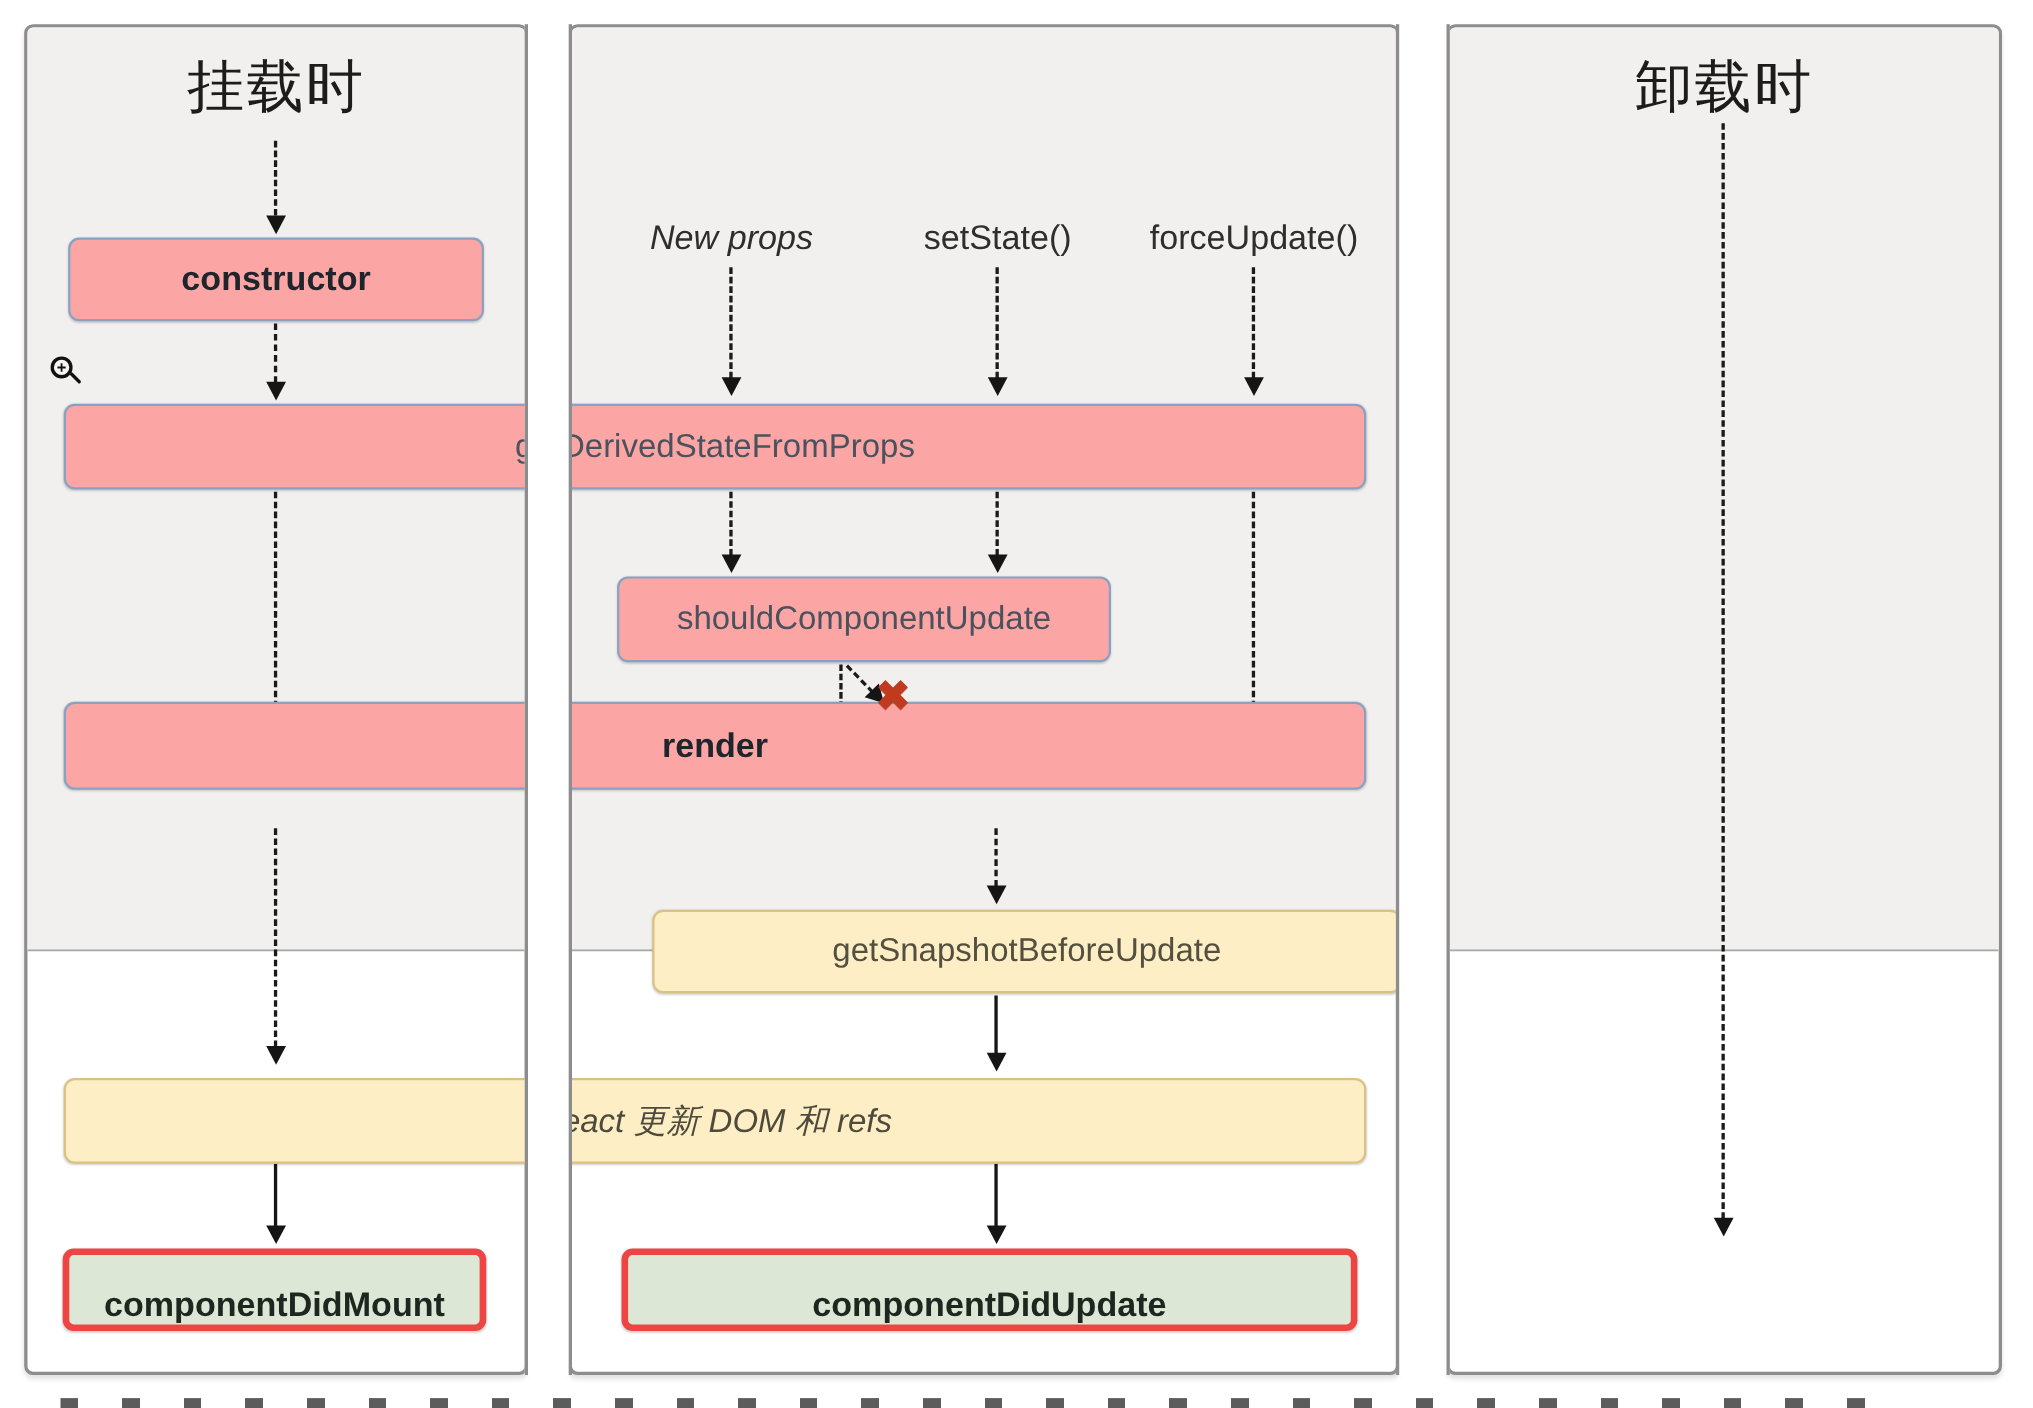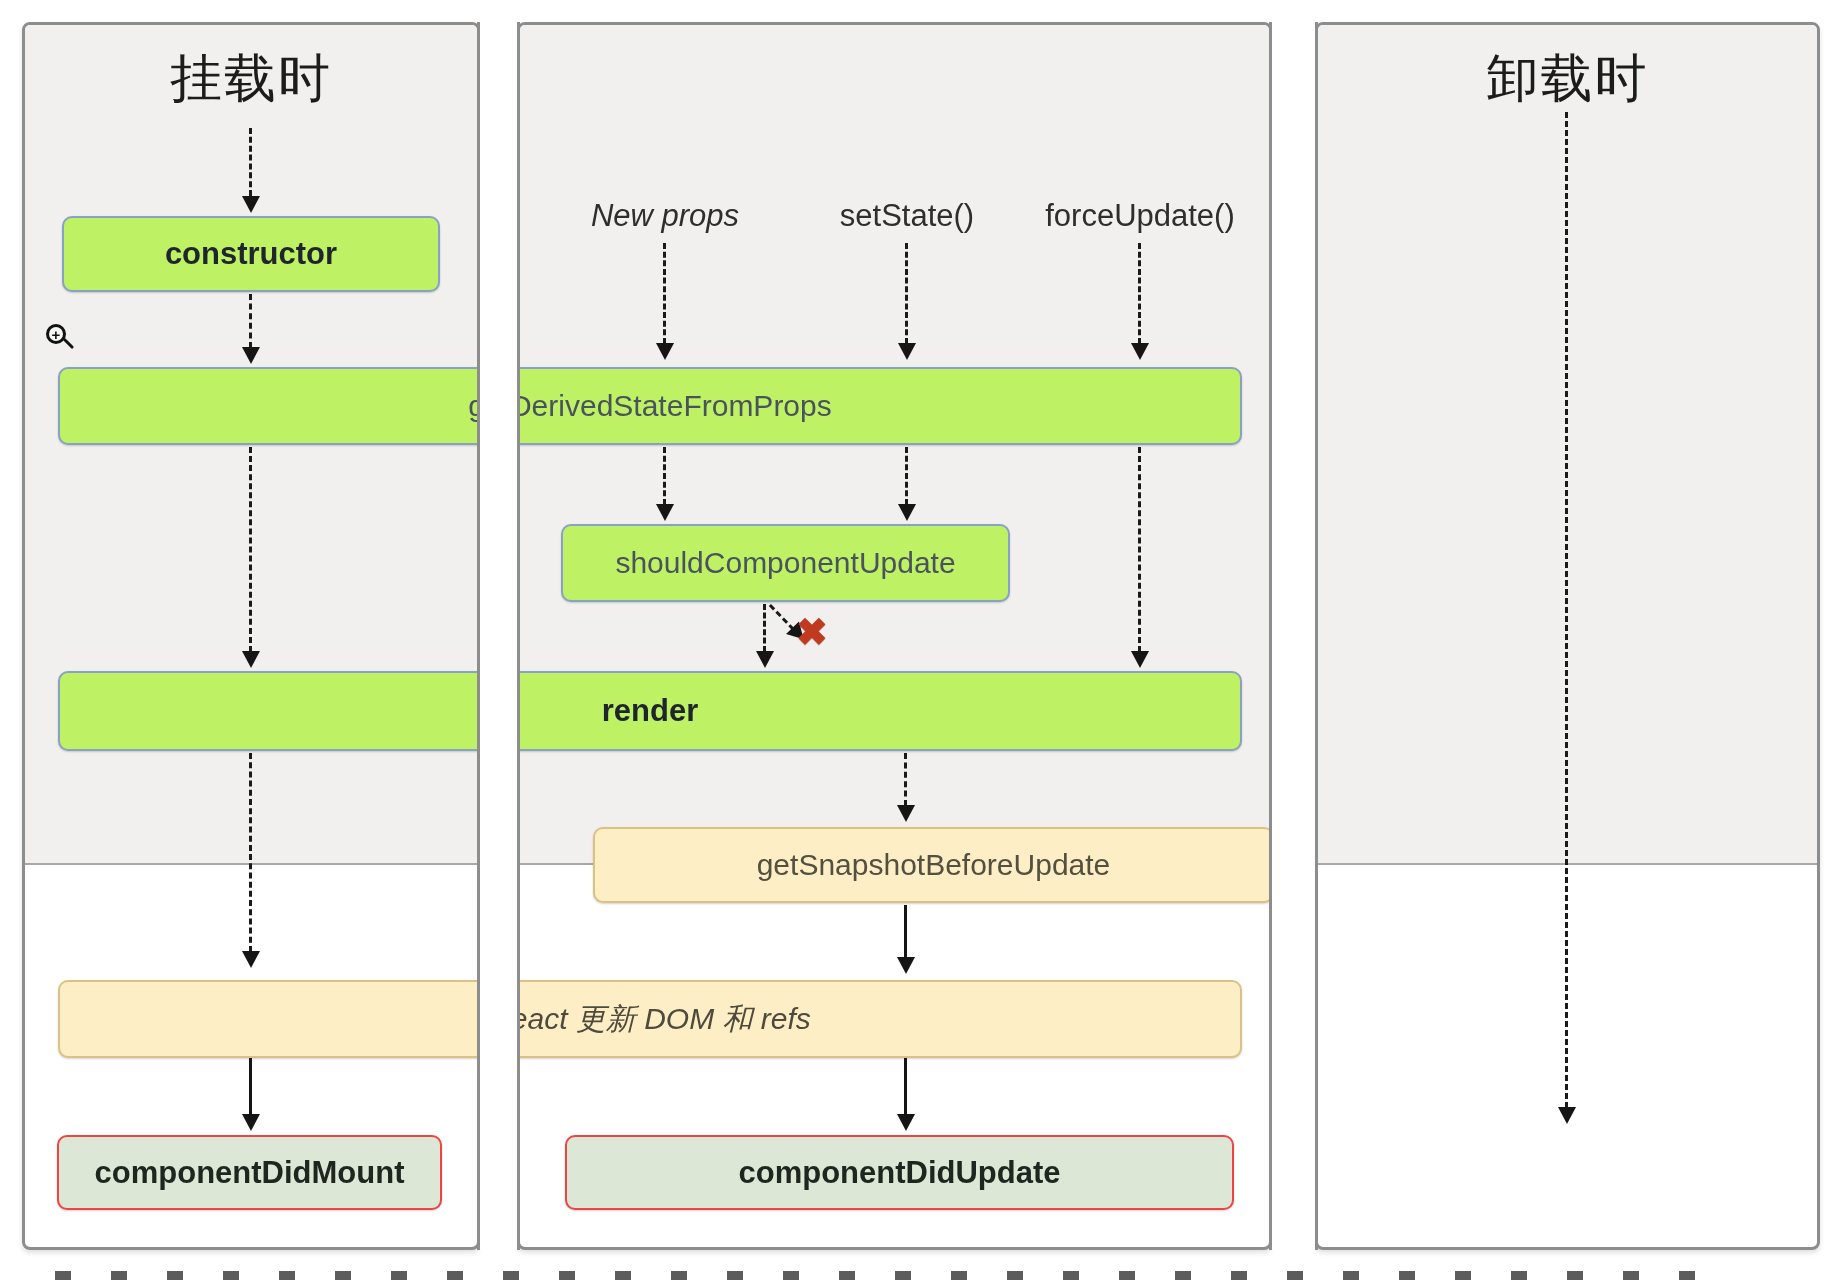--- a/index.html
+++ b/index.html
@@ -23,23 +23,23 @@
   }
   .trigger{
     position:absolute;width:220px;text-align:center;font-size:31px;color:#2e2e2e;z-index:3;
   }
   .italic{font-style:italic;}
   .box{
     position:absolute;box-sizing:border-box;border-radius:10px;z-index:4;
     display:flex;align-items:center;justify-content:center;
     box-shadow:0 1px 2px rgba(0,0,0,0.18);
   }
-  .blue{background:#bef264;border:2px solid #89a2c4;}
+  .blue{background:#fca5a5;border:2px solid #89a2c4;}
   .yellow{background:#fdeec6;border:2px solid #dcc184;}
-  .green{background:#dce8d5;border:2px solid #ef4444;}
+  .green{background:#dce8d5;border:6px solid #ef4444;align-items:flex-end;}
   .box .txt{font-size:30px;color:#4a525e;}
   .box .txt-bold{font-size:31px;font-weight:bold;color:#1f252d;}
   .green .txt-bold{color:#1f261f;}
   .yellow .txt{color:#4f4b3c;font-style:italic;}
   .dl{position:absolute;width:0;border-left:3px dashed #1a1a1a;z-index:4;}
   .sl{position:absolute;width:3px;background:#151515;z-index:4;}
   .ah{
     position:absolute;width:0;height:0;z-index:4;
     border-left:9px solid transparent;border-right:9px solid transparent;
     border-top:17px solid #151515;
@@ -149,21 +149,21 @@
   </div>
 
   <div class="box blue" style="left:58px;top:367px;width:1184px;height:78px;">
     <span class="txt">getDerivedStateFromProps</span>
   </div>
 
   <div class="box blue" style="left:561px;top:524px;width:449px;height:78px;">
     <span class="txt">shouldComponentUpdate</span>
   </div>
 
-  <div class="box blue" style="left:58px;top:671px;width:1184px;height:80px;">
+  <div class="box blue" style="left:58px;top:638px;width:1184px;height:80px;">
     <span class="txt-bold">render</span>
   </div>
 
   <div class="box yellow" style="left:593px;top:827px;width:681px;height:76px;">
     <span class="txt" style="font-style:normal;color:#53503f;">getSnapshotBeforeUpdate</span>
   </div>
 
   <div class="box yellow" style="left:58px;top:980px;width:1184px;height:78px;">
     <span class="txt">React 更新 DOM 和 refs</span>
   </div>

